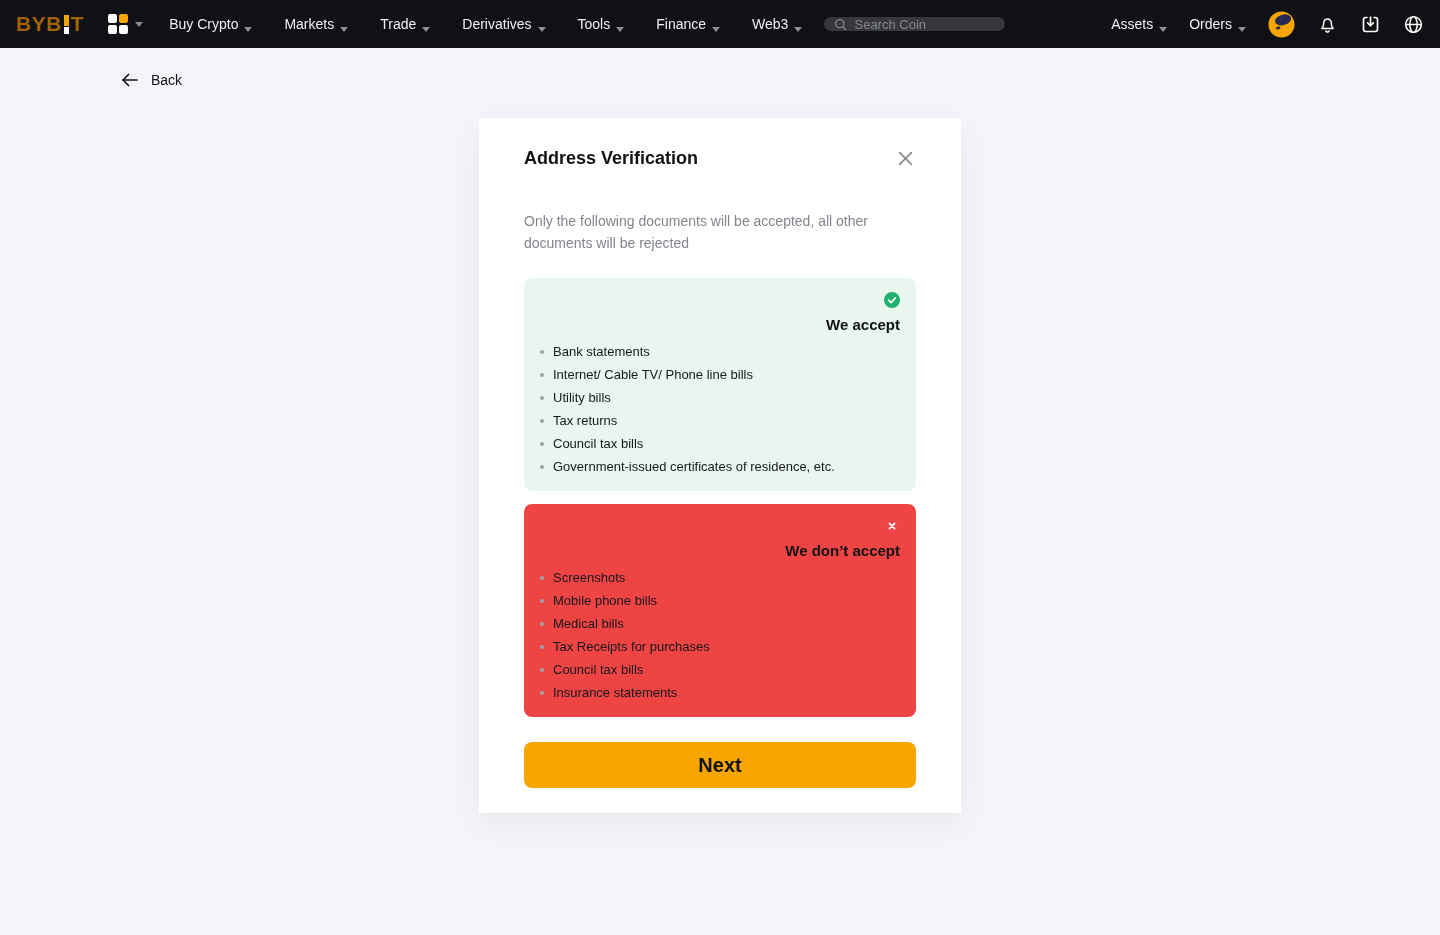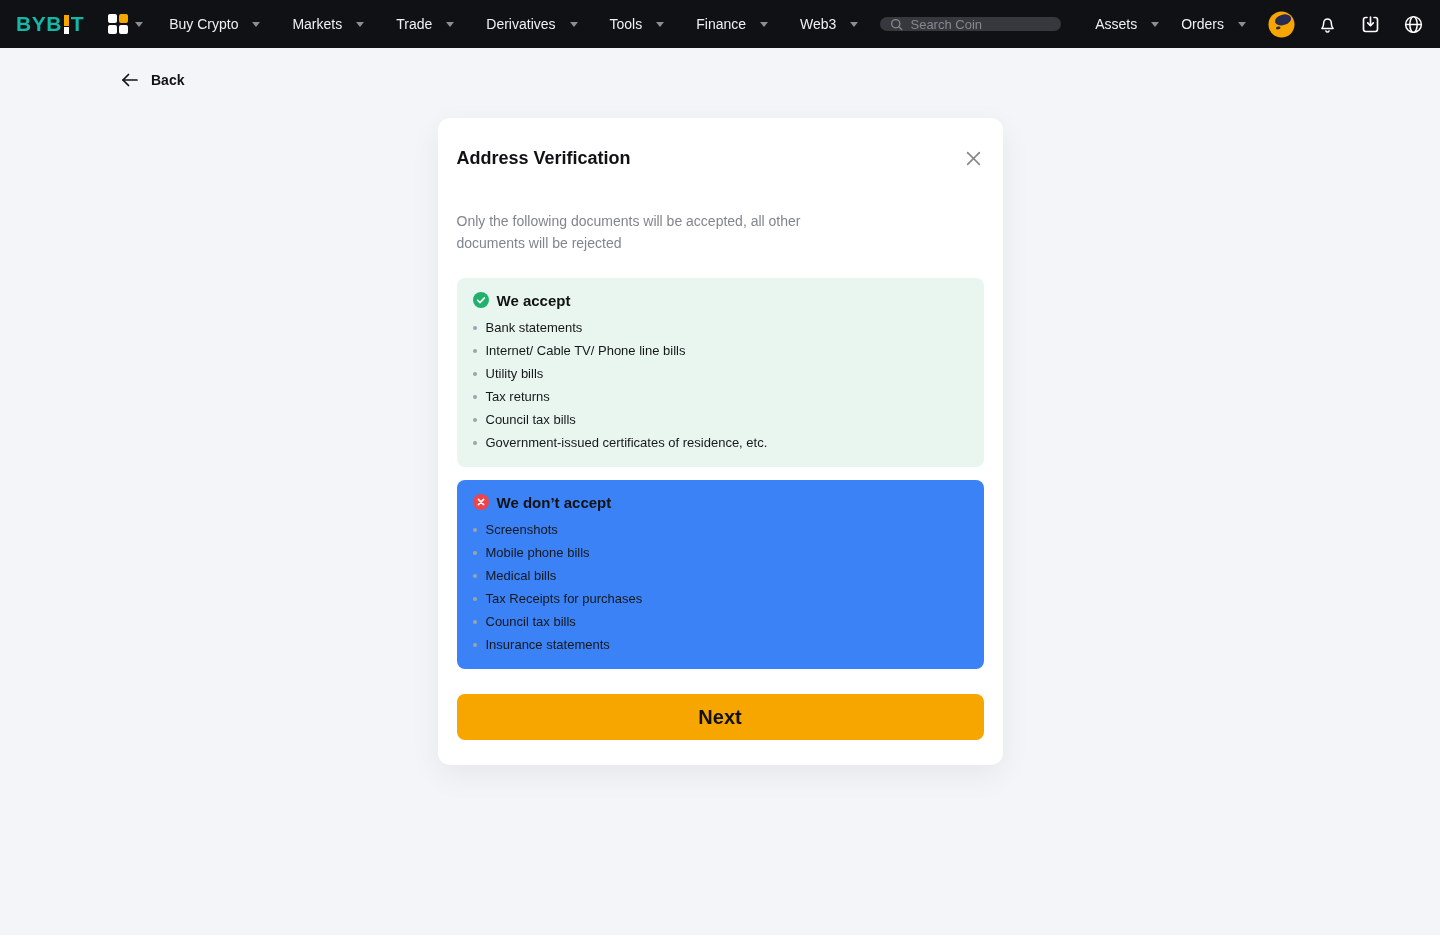--- a/index.html
+++ b/index.html
@@ -19,21 +19,21 @@
     align-items:center;
     padding:0 16px;
     color:#eaecef;
   }
   .logo {
     display:flex;
     align-items:center;
     font-weight:800;
     font-size:21px;
     letter-spacing:.5px;
-    color:#14b8a6;
+    color:#a16207;
     margin-right:24px;
     cursor:pointer;
   }
   .logo-i {
     display:inline-block;
     width:5px;
     height:19px;
     margin:0 2px;
     background:linear-gradient(#f7a600 0 57%, #101114 57% 63%, #ffffff 63% 100%);
   }
@@ -55,22 +55,22 @@
   .caret {
     width:0; height:0;
     border-left:4px solid transparent;
     border-right:4px solid transparent;
     border-top:5px solid #8b8e94;
     display:inline-block;
   }
   .menu { display:flex; align-items:center; gap:32px; }
   .menu-item {
     display:flex;
-    align-items:center;
-    gap:14px;
+    align-items:flex-end;
+    gap:6px;
     font-size:14px;
     color:#eef0f2;
     cursor:pointer;
     white-space:nowrap;
   }
   .search {
     margin-left:22px;
     width:181px;
     height:14px;
     background:#36383d;
@@ -95,39 +95,38 @@
     display:flex;
     align-items:center;
     gap:22px;
   }
   .icon-btn { display:flex; align-items:center; cursor:pointer; }
 
   
   .back-row {
     padding:24px 4px 0 121px;
     height:48px;
-    font-weight:bold;
   }
   .back-link {
     display:inline-flex;
     align-items:center;
     gap:12px;
     font-size:14px;
     color:#121214;
     cursor:pointer;
   }
 
   
   .modal {
-    width:565px;
+    width:482px;
     margin:22px auto 0;
     background:#ffffff;
-    border-radius:12px;
+    border-radius:0;
     box-shadow:0 10px 32px rgba(16,17,20,.06);
-    padding:30px 19px 25px;
+    padding:30px 45px 25px;
   }
   .modal-head {
     display:flex;
     align-items:center;
     justify-content:space-between;
   }
   .modal-title { font-size:18px; font-weight:700; color:#121214; }
   .close-btn { cursor:pointer; display:flex; padding:2px; }
   .modal-desc {
     margin-top:41px;
@@ -135,29 +134,30 @@
     line-height:22px;
     color:#81858c;
     max-width:368px;
   }
   .panel {
     border-radius:8px;
     padding:14px 16px 13px;
     margin-top:17px;
   }
   .panel.accept { background:#e9f6ef; margin-top:24px; }
-  .panel.reject { background:#3b82f6; margin-top:13px; }
+  .panel.reject { background:#ef4444; margin-top:13px; }
   .panel-head {
     display:flex;
-    align-items:flex-start;
+    align-items:flex-end;
     gap:8px;
     font-size:15px;
     font-weight:700;
     color:#121214;
     margin-bottom:7px;
+    flex-direction:column;
   }
   .panel ul { list-style:none; }
   .panel li {
     display:flex;
     align-items:center;
     gap:9px;
     height:23px;
     font-size:13px;
     color:#17181a;
   }

